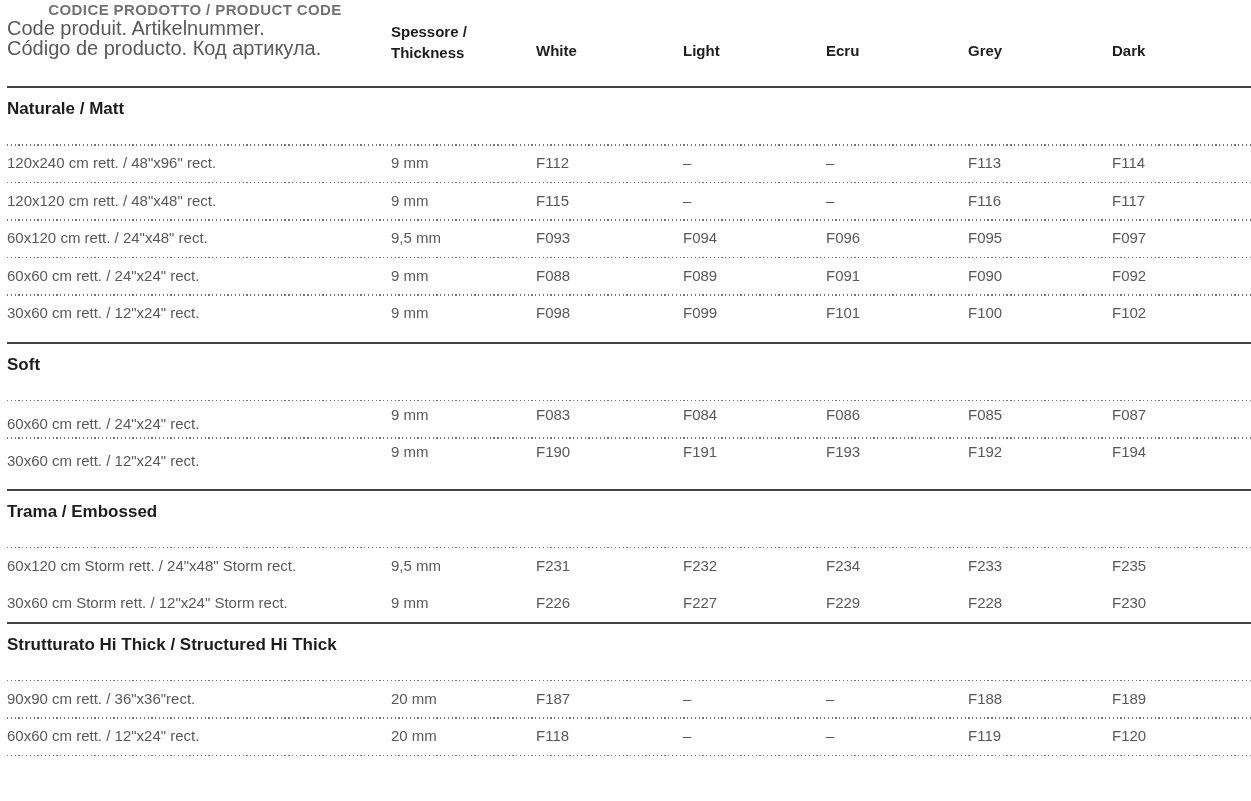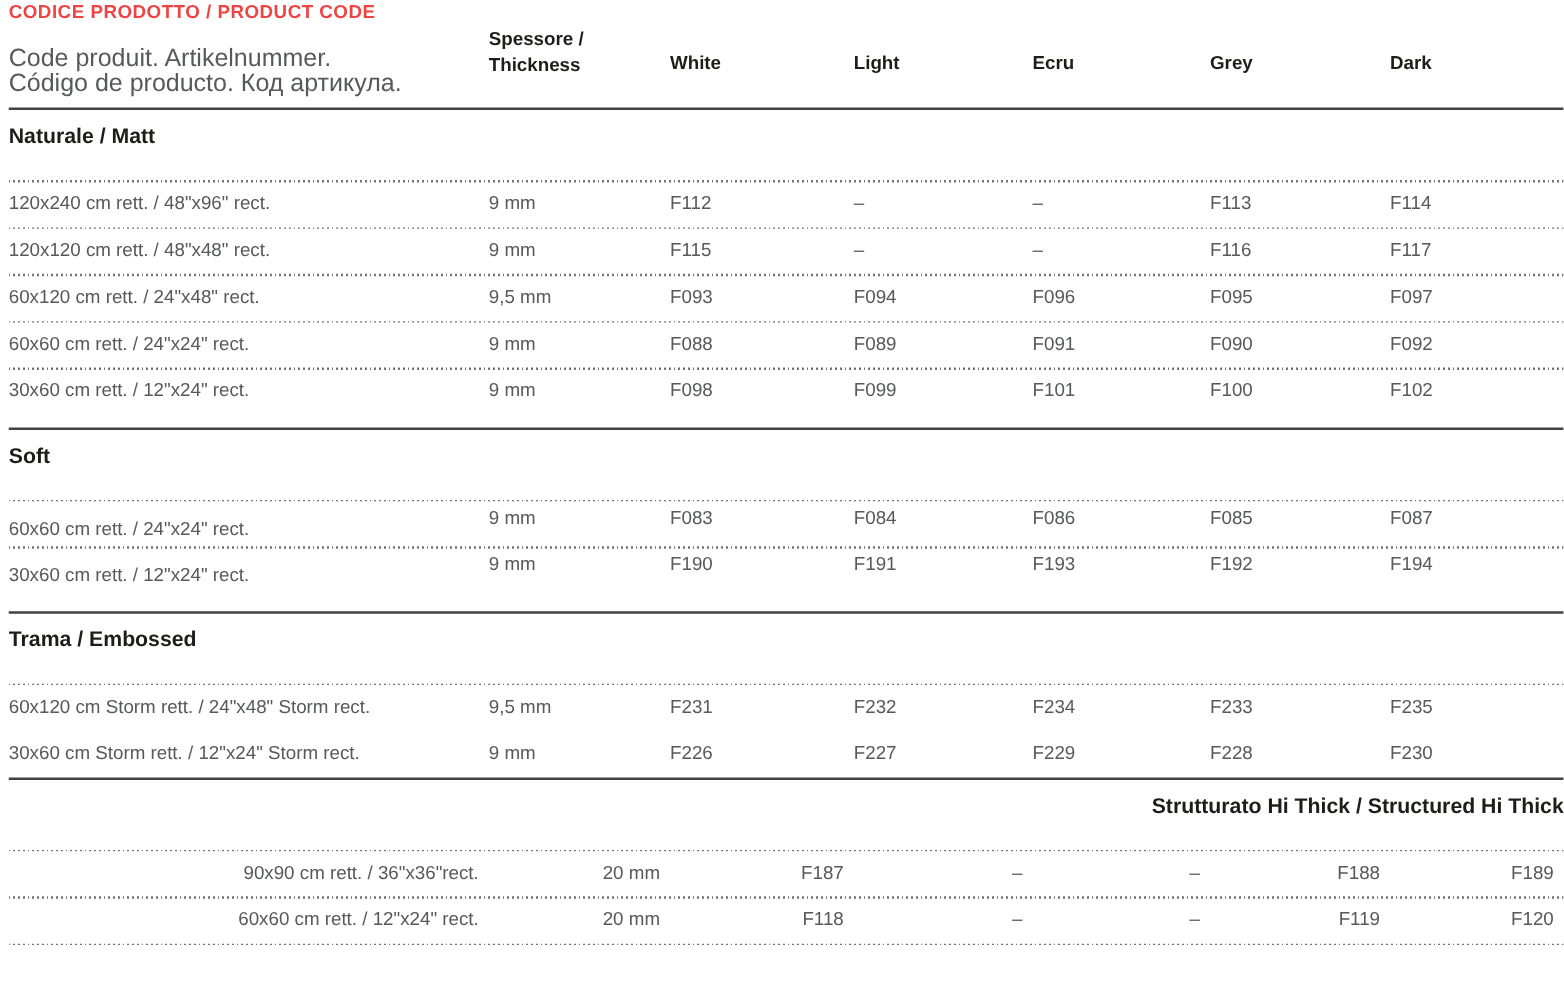--- a/index.html
+++ b/index.html
@@ -14,23 +14,23 @@
     overflow:hidden;
   }
   .grid {
     display:grid;
     grid-template-columns:384px 145px 147px 143px 142px 144px 1fr;
     align-items:center;
   }
   
   .table-header { height:86px; align-items:start; }
   .page-title {
-    margin:2px 0 19px;
+    margin:2px 0 0;
     font-size:15px; font-weight:bold; letter-spacing:.4px;
-    color:#ef4444; line-height:16px;
+    color:#737373; line-height:16px;text-align:center;
   }
   .subtitle { margin:0; font-size:20px; line-height:20px; color:#58595b; }
   .thickness-head { padding-top:21px; }
   .thickness-head div {
     font-size:15px; font-weight:bold; color:#1d1d1b; line-height:21px;
   }
   .color-head {
     padding-top:43px;
     font-size:15px; font-weight:bold; color:#1d1d1b; line-height:16px;
   }
@@ -44,21 +44,21 @@
   .row { position:relative; height:37.5px; font-size:15px; }
   .row::before {
     content:""; position:absolute; left:0; right:0; top:0; height:1.7px;
     background-image:repeating-linear-gradient(90deg,#737377 0 1.3px,transparent 1.3px 3.8px);
   }
   .cell { padding-right:8px; white-space:nowrap; }
   
   .section-0 { padding-bottom:10px; }
   .section-1 { padding-bottom:14px; }
   .section-2 { }
-  .section-3 { padding-bottom:0;text-align:right; }
+  .section-3 { padding-bottom:0; }
   
   .section-2 .row + .row::before { display:none; }
   
   .section-1 .size { transform:translateY(5px); }
   .section-1 .thickness, .section-1 .code { transform:translateY(-4px); }
   
   .section-3::after {
     content:""; display:block; height:1.7px;
     background-image:repeating-linear-gradient(90deg,#737377 0 1.3px,transparent 1.3px 3.8px);
   }

